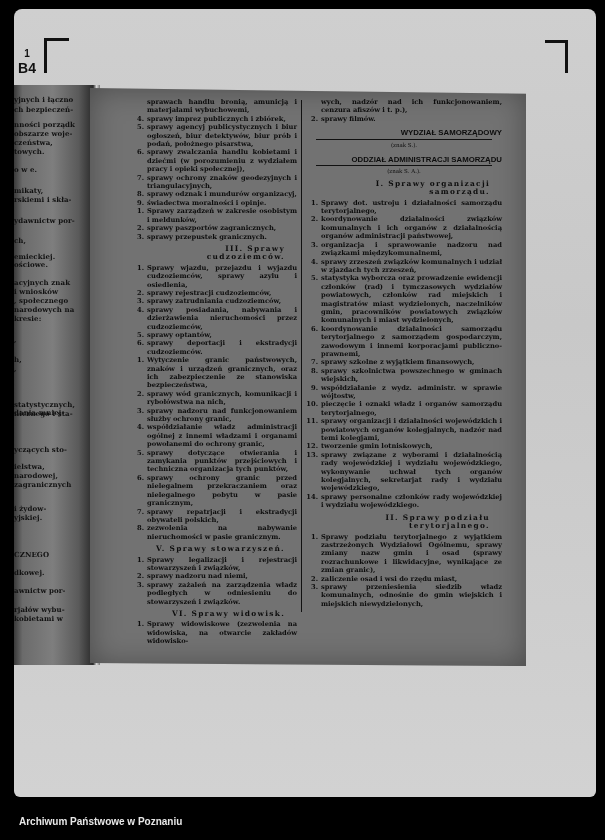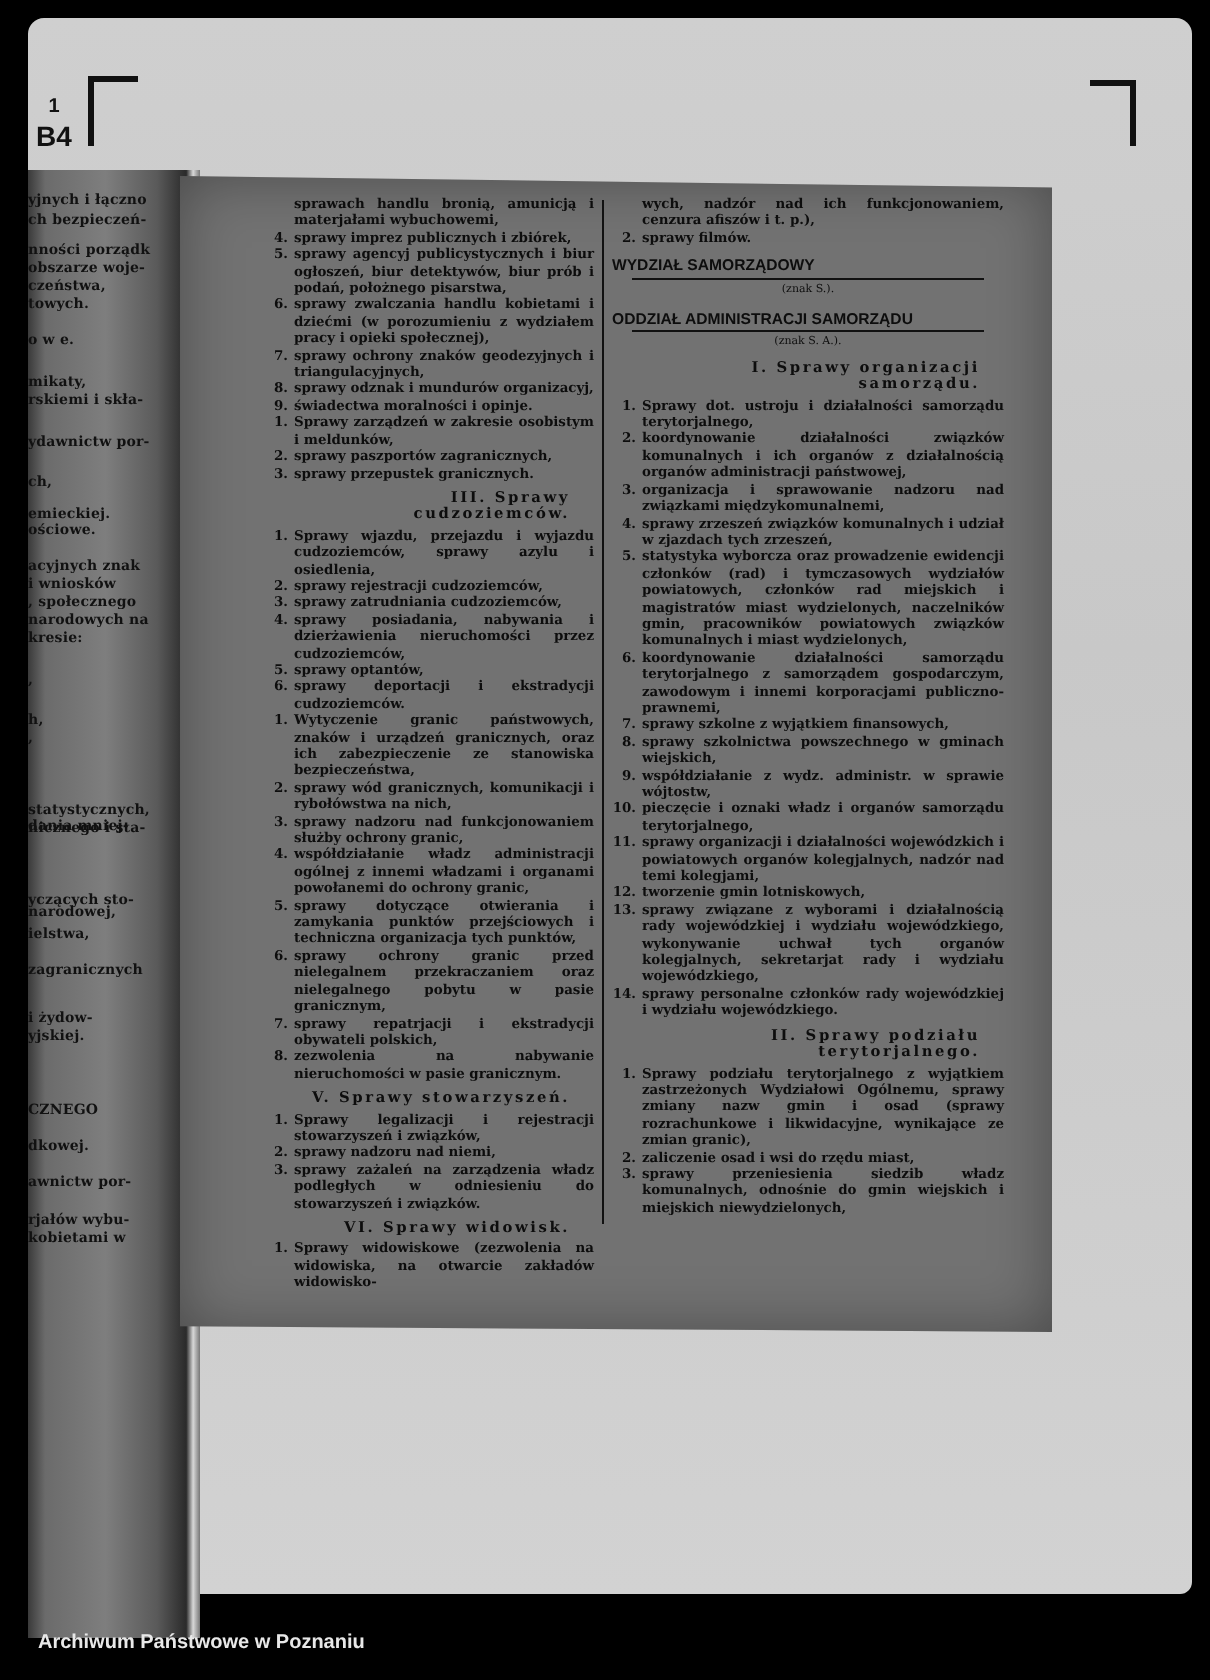--- a/index.html
+++ b/index.html
@@ -17,21 +17,21 @@
       position: absolute; left: 16px; top: 46px; width: 22px;
       font-family: "Liberation Sans", sans-serif; font-weight: bold; font-size: 14px;
       color: #111; line-height: 15px; text-align: center;
     }
     .mark-label .small { font-size: 10px; display:block; }
     .corner-tl { position:absolute; left:44px; top:38px; width:22px; height:32px;
       border-left:3px solid #111; border-top:3px solid #111; }
     .corner-tr { position:absolute; left:545px; top:40px; width:20px; height:30px;
       border-right:3px solid #111; border-top:3px solid #111; }
     .back-page {
-      position: absolute; left: 14px; top: 85px; width: 86px; height: 734px;
+      position: absolute; left: 14px; top: 85px; width: 86px; height: 580px;
       background: linear-gradient(90deg, #3a3a3a 0%, #6b6b6b 10%, #7e7e7e 45%, #5a5a5a 75%, #2a2a2a 92%, #d8d8d8 96%, #777 100%);
       overflow: hidden;
     }
     .back-page .line {
       position: absolute; left: 0; font-size: 7px; font-weight: bold; color: #111;
       white-space: nowrap; letter-spacing: 0.1px;
     }
     .main-page {
       position: absolute; left: 90px; top: 88px; width: 436px; height: 578px;
       background: #727272;
@@ -39,21 +39,21 @@
       clip-path: polygon(0 0, 100% 1%, 100% 100%, 0 99.5%);
     }
     .col { position: absolute; top: 10px; font-size: 6.7px; line-height: 8.4px; color: #0d0d0d; font-weight: bold; }
     .col.left { left: 42px; width: 165px; }
     .col.right { left: 216px; width: 196px; }
     .divider { position: absolute; left: 211px; top: 12px; width: 1px; height: 512px; background: #111; }
     .item { display: flex; }
     .item .num { width: 12px; flex-shrink: 0; text-align: right; padding-right: 3px; }
     .item .txt { flex: 1; text-align: justify; }
     .section-title { text-align: right; letter-spacing: 1.3px; font-size: 7.4px; margin: 4px 12px 2px; }
-    .heading { text-align: left; font-family: "Liberation Sans", sans-serif; font-size: 7.8px; margin-top: 6px; }
+    .heading { text-align: right; font-family: "Liberation Sans", sans-serif; font-size: 7.8px; margin-top: 6px; }
     .sub { text-align: center; font-size: 5.5px; font-weight: normal; }
     .rule { height: 1.5px; background: #111; margin: 1px 10px; }
     .footer-caption {
       position: absolute; left: 19px; top: 816px;
       font-family: "Liberation Sans", sans-serif; font-weight: bold; font-size: 10px; color: #e8e8e8;
     }
   </style>
 </head>
 <body>
 
@@ -85,21 +85,21 @@
     <div class="line" style="top: 220px;">narodowych na</div>
     <div class="line" style="top: 229px;">kresie:</div>
     <div class="line" style="top: 250px;">,</div>
     <div class="line" style="top: 270px;">h,</div>
     <div class="line" style="top: 279px;">,</div>
     <div class="line" style="top: 315px;">statystycznych,</div>
     <div class="line" style="top: 324px;">nicznego i sta-</div>
     <div class="line" style="top: 323px;">dania mniej-</div>
     <div class="line" style="top: 360px;">yczących sto-</div>
     <div class="line" style="top: 377px;">ielstwa,</div>
-    <div class="line" style="top: 366px;">narodowej,</div>
+    <div class="line" style="top: 386px;">narodowej,</div>
     <div class="line" style="top: 395px;">zagranicznych</div>
     <div class="line" style="top: 419px;">i żydow-</div>
     <div class="line" style="top: 428px;">yjskiej.</div>
     <div class="line" style="top: 465px;">CZNEGO</div>
     <div class="line" style="top: 483px;">dkowej.</div>
     <div class="line" style="top: 501px;">awnictw por-</div>
     <div class="line" style="top: 520px;">rjałów wybu-</div>
     <div class="line" style="top: 529px;">kobietami w</div>
   </div>
 

